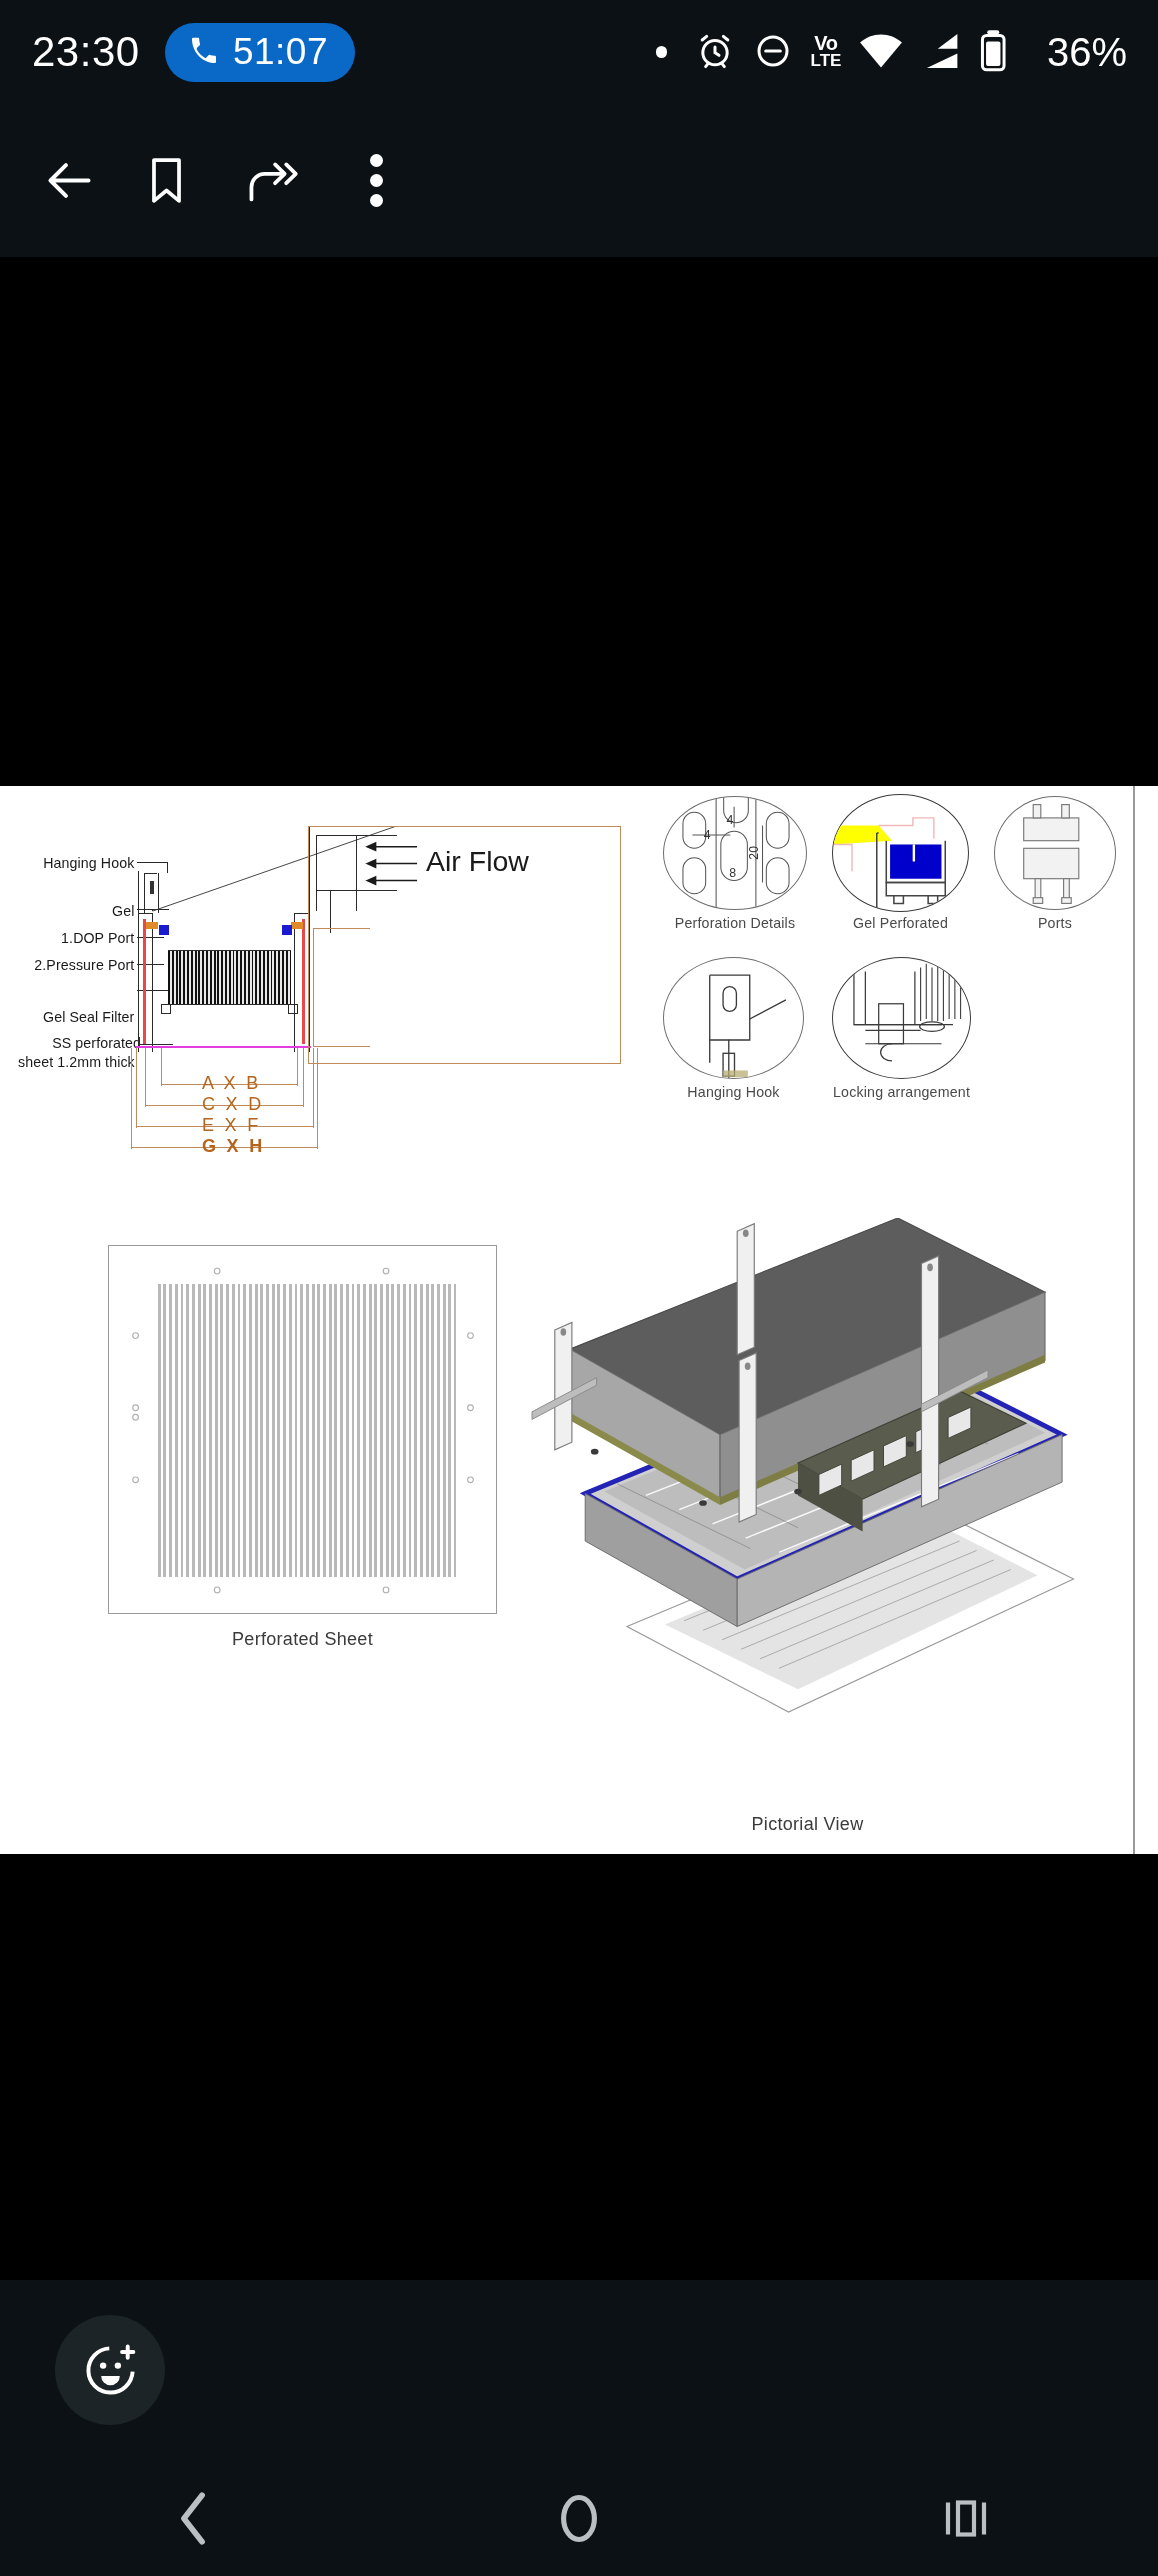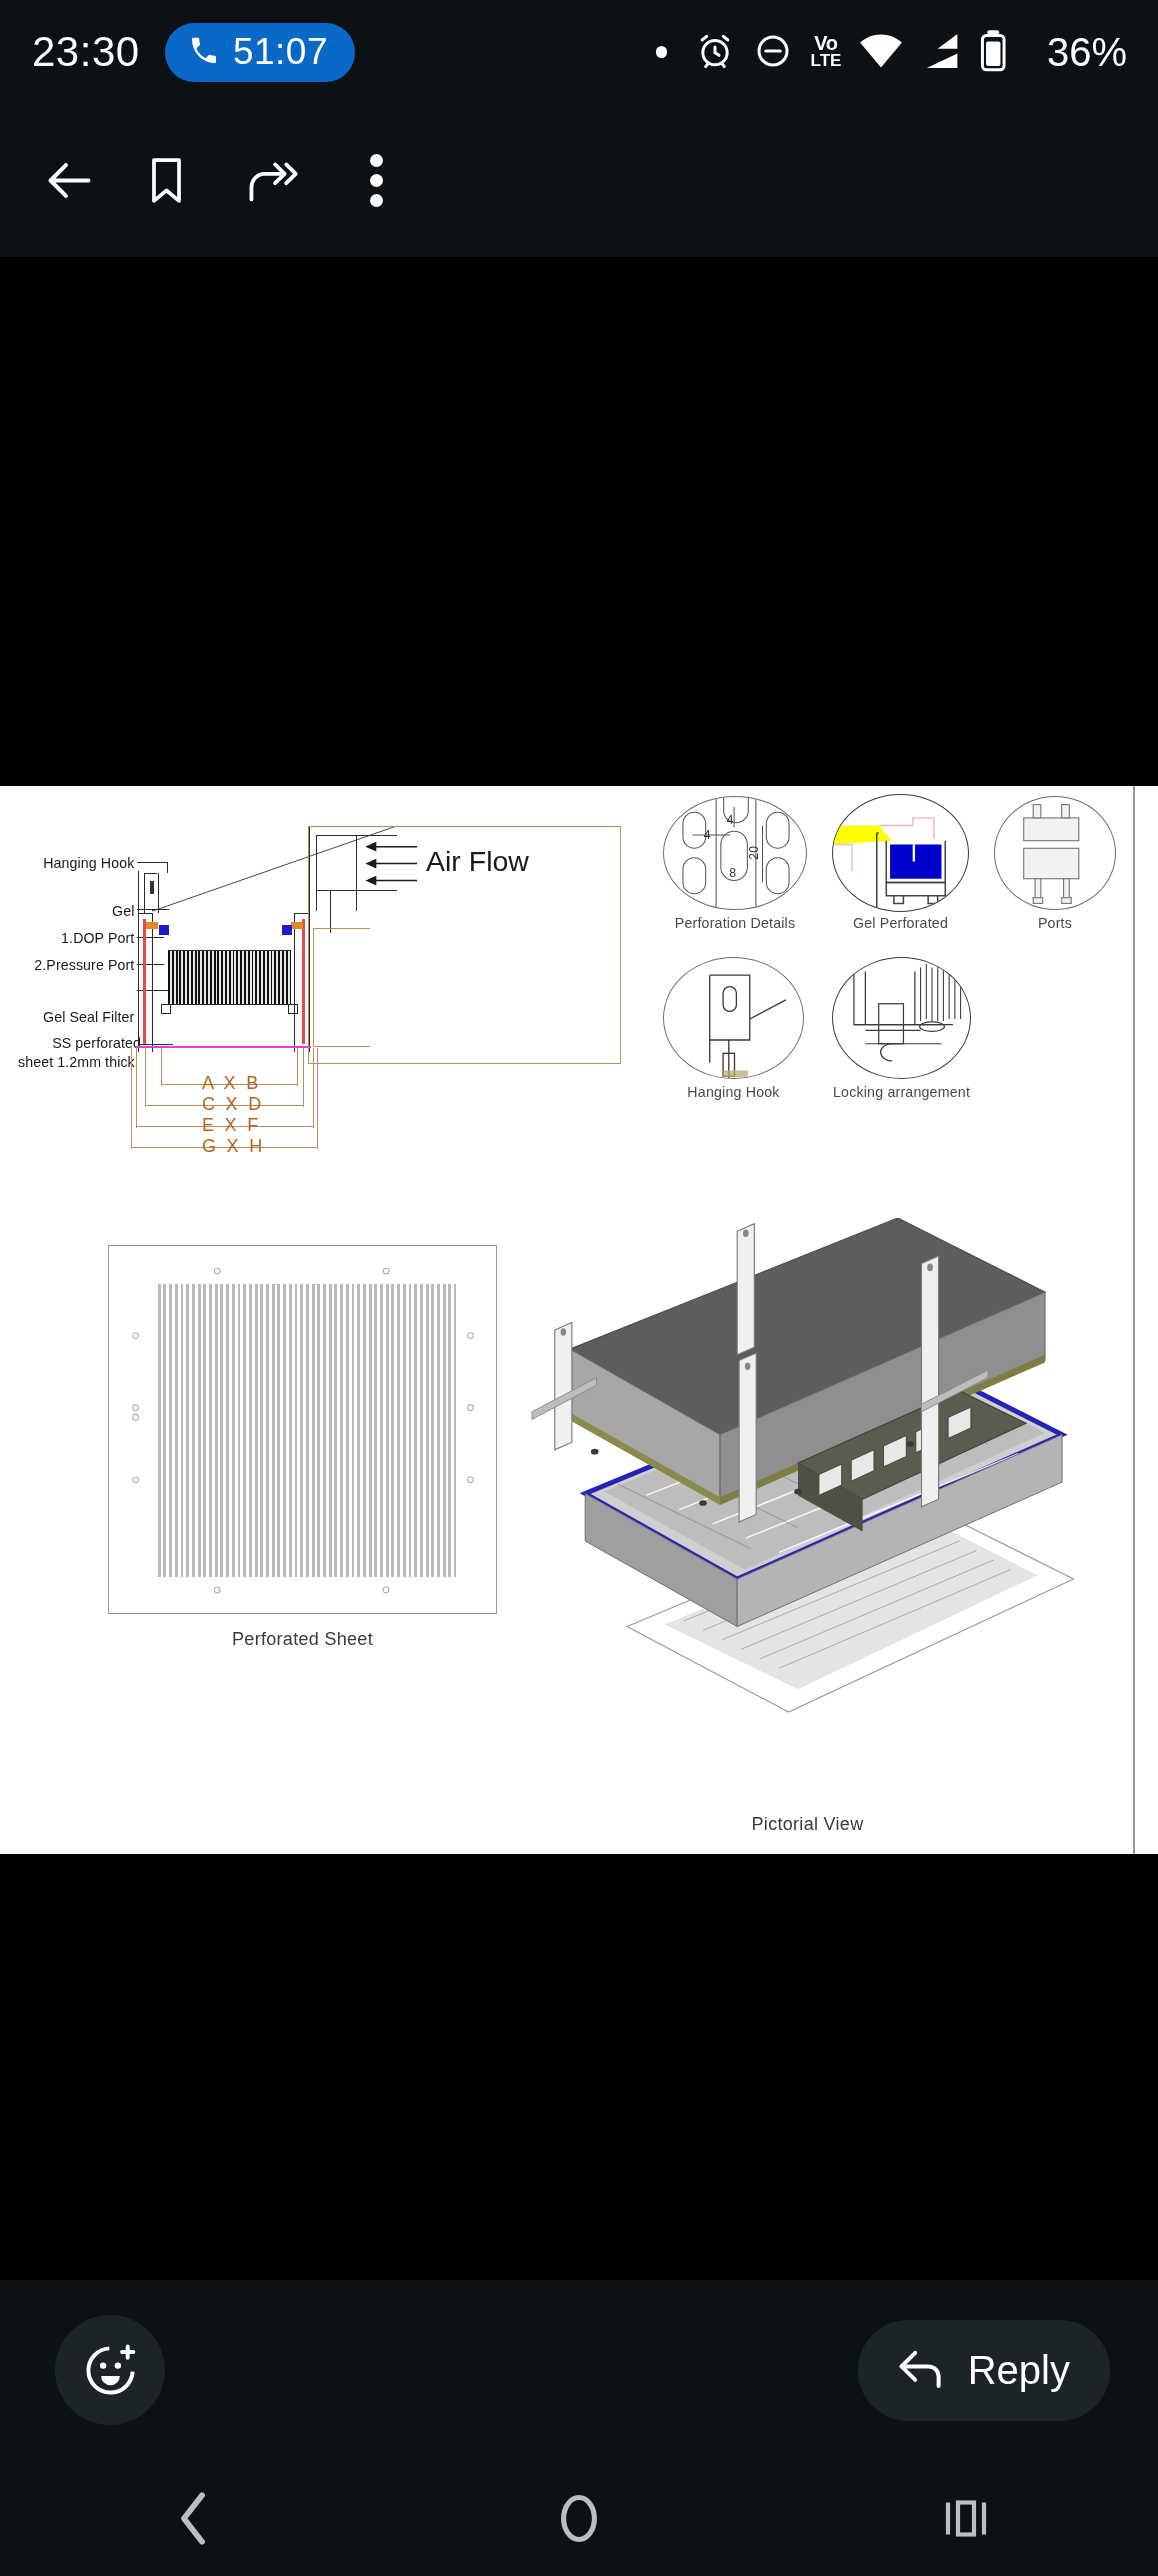--- a/index.html
+++ b/index.html
@@ -275,21 +275,21 @@
         <div class="dimtxt" style="left:202px; top:308px;">C X D</div>
 
         <div class="lno" style="left:136px; top:262px; width:0.9px; height:80px;"></div>
         <div class="lno" style="left:313px; top:262px; width:0.9px; height:80px;"></div>
         <div class="lno" style="left:136px; top:340px; width:178px; height:0.9px;"></div>
         <div class="dimtxt" style="left:202px; top:329px;">E X F</div>
 
         <div class="lno" style="left:131px; top:262px; width:0.9px; height:101px;"></div>
         <div class="lno" style="left:317px; top:262px; width:0.9px; height:101px;"></div>
         <div class="lno" style="left:131px; top:361px; width:187px; height:0.9px;"></div>
-        <div class="dimtxt" style="left:202px; top:350px;">G X H</div>
+        <div class="dimtxt" style="left:202px; top:350px;font-weight:bold;">G X H</div>
       </div>
 
       <div class="bub thin" style="left:663px; top:9.5px; width:144px; height:114px;">
         <svg width="144" height="114" viewBox="0 0 152 120">
           <g stroke="#555" stroke-width="1.1" fill="none">
             <path d="M55 0v120M97 0v120"></path>
             <path d="M55 6a13 13 0 0 1 26 0v12a13 13 0 0 1-26 0z" transform="translate(8,-4)"></path>
             <rect x="60" y="36" width="28" height="52" rx="14"></rect>
             <path d="M20 28a12 12 0 0 1 24 0v14a12 12 0 0 1-24 0z"></path>
             <path d="M20 76a12 12 0 0 1 24 0v14a12 12 0 0 1-24 0z"></path>
@@ -490,29 +490,20 @@
     <div class="emoji-btn">
       <svg width="59" height="59" viewBox="0 0 24 24" fill="none" stroke="#fff" stroke-width="1.6">
         <path d="M21 12.5A9 9 0 1 1 11.5 3"></path>
         <circle cx="9" cy="10" r="1.3" fill="#fff" stroke="none"></circle>
         <circle cx="15" cy="10" r="1.3" fill="#fff" stroke="none"></circle>
         <path d="M8.2 14.2h7.6a3.8 3.8 0 0 1-7.6 0z" fill="#fff" stroke="none"></path>
         <path d="M19 2.2v4.6M16.7 4.5h4.6" stroke-linecap="round"></path>
       </svg>
     </div>
 
-    <div class="reply-btn">
-      <span>
-        <svg width="53" height="49" viewBox="0 0 24 22" fill="none" stroke="#fff" stroke-width="1.8" stroke-linecap="round" stroke-linejoin="round">
-          <path d="M9.6 3.5 3.4 9.6l6.2 6.1"></path>
-          <path d="M3.4 9.6h12.2c2.6 0 4.6 2 4.6 4.6v4.3"></path>
-        </svg>
-      </span>
-      <span class="t">Reply</span>
-    </div>
   </div>
 
   <div class="navbar">
     <div class="navitem">
       <svg width="42" height="57" viewBox="0 0 16 22" fill="none" stroke="#b9bfc2" stroke-width="2.2" stroke-linecap="round" stroke-linejoin="round">
         <path d="M11.5 2 4.5 11l7 9"></path>
       </svg>
     </div>
     <div class="navitem">
       <svg width="42" height="57" viewBox="0 0 18 24" fill="none" stroke="#b9bfc2" stroke-width="2.2">

